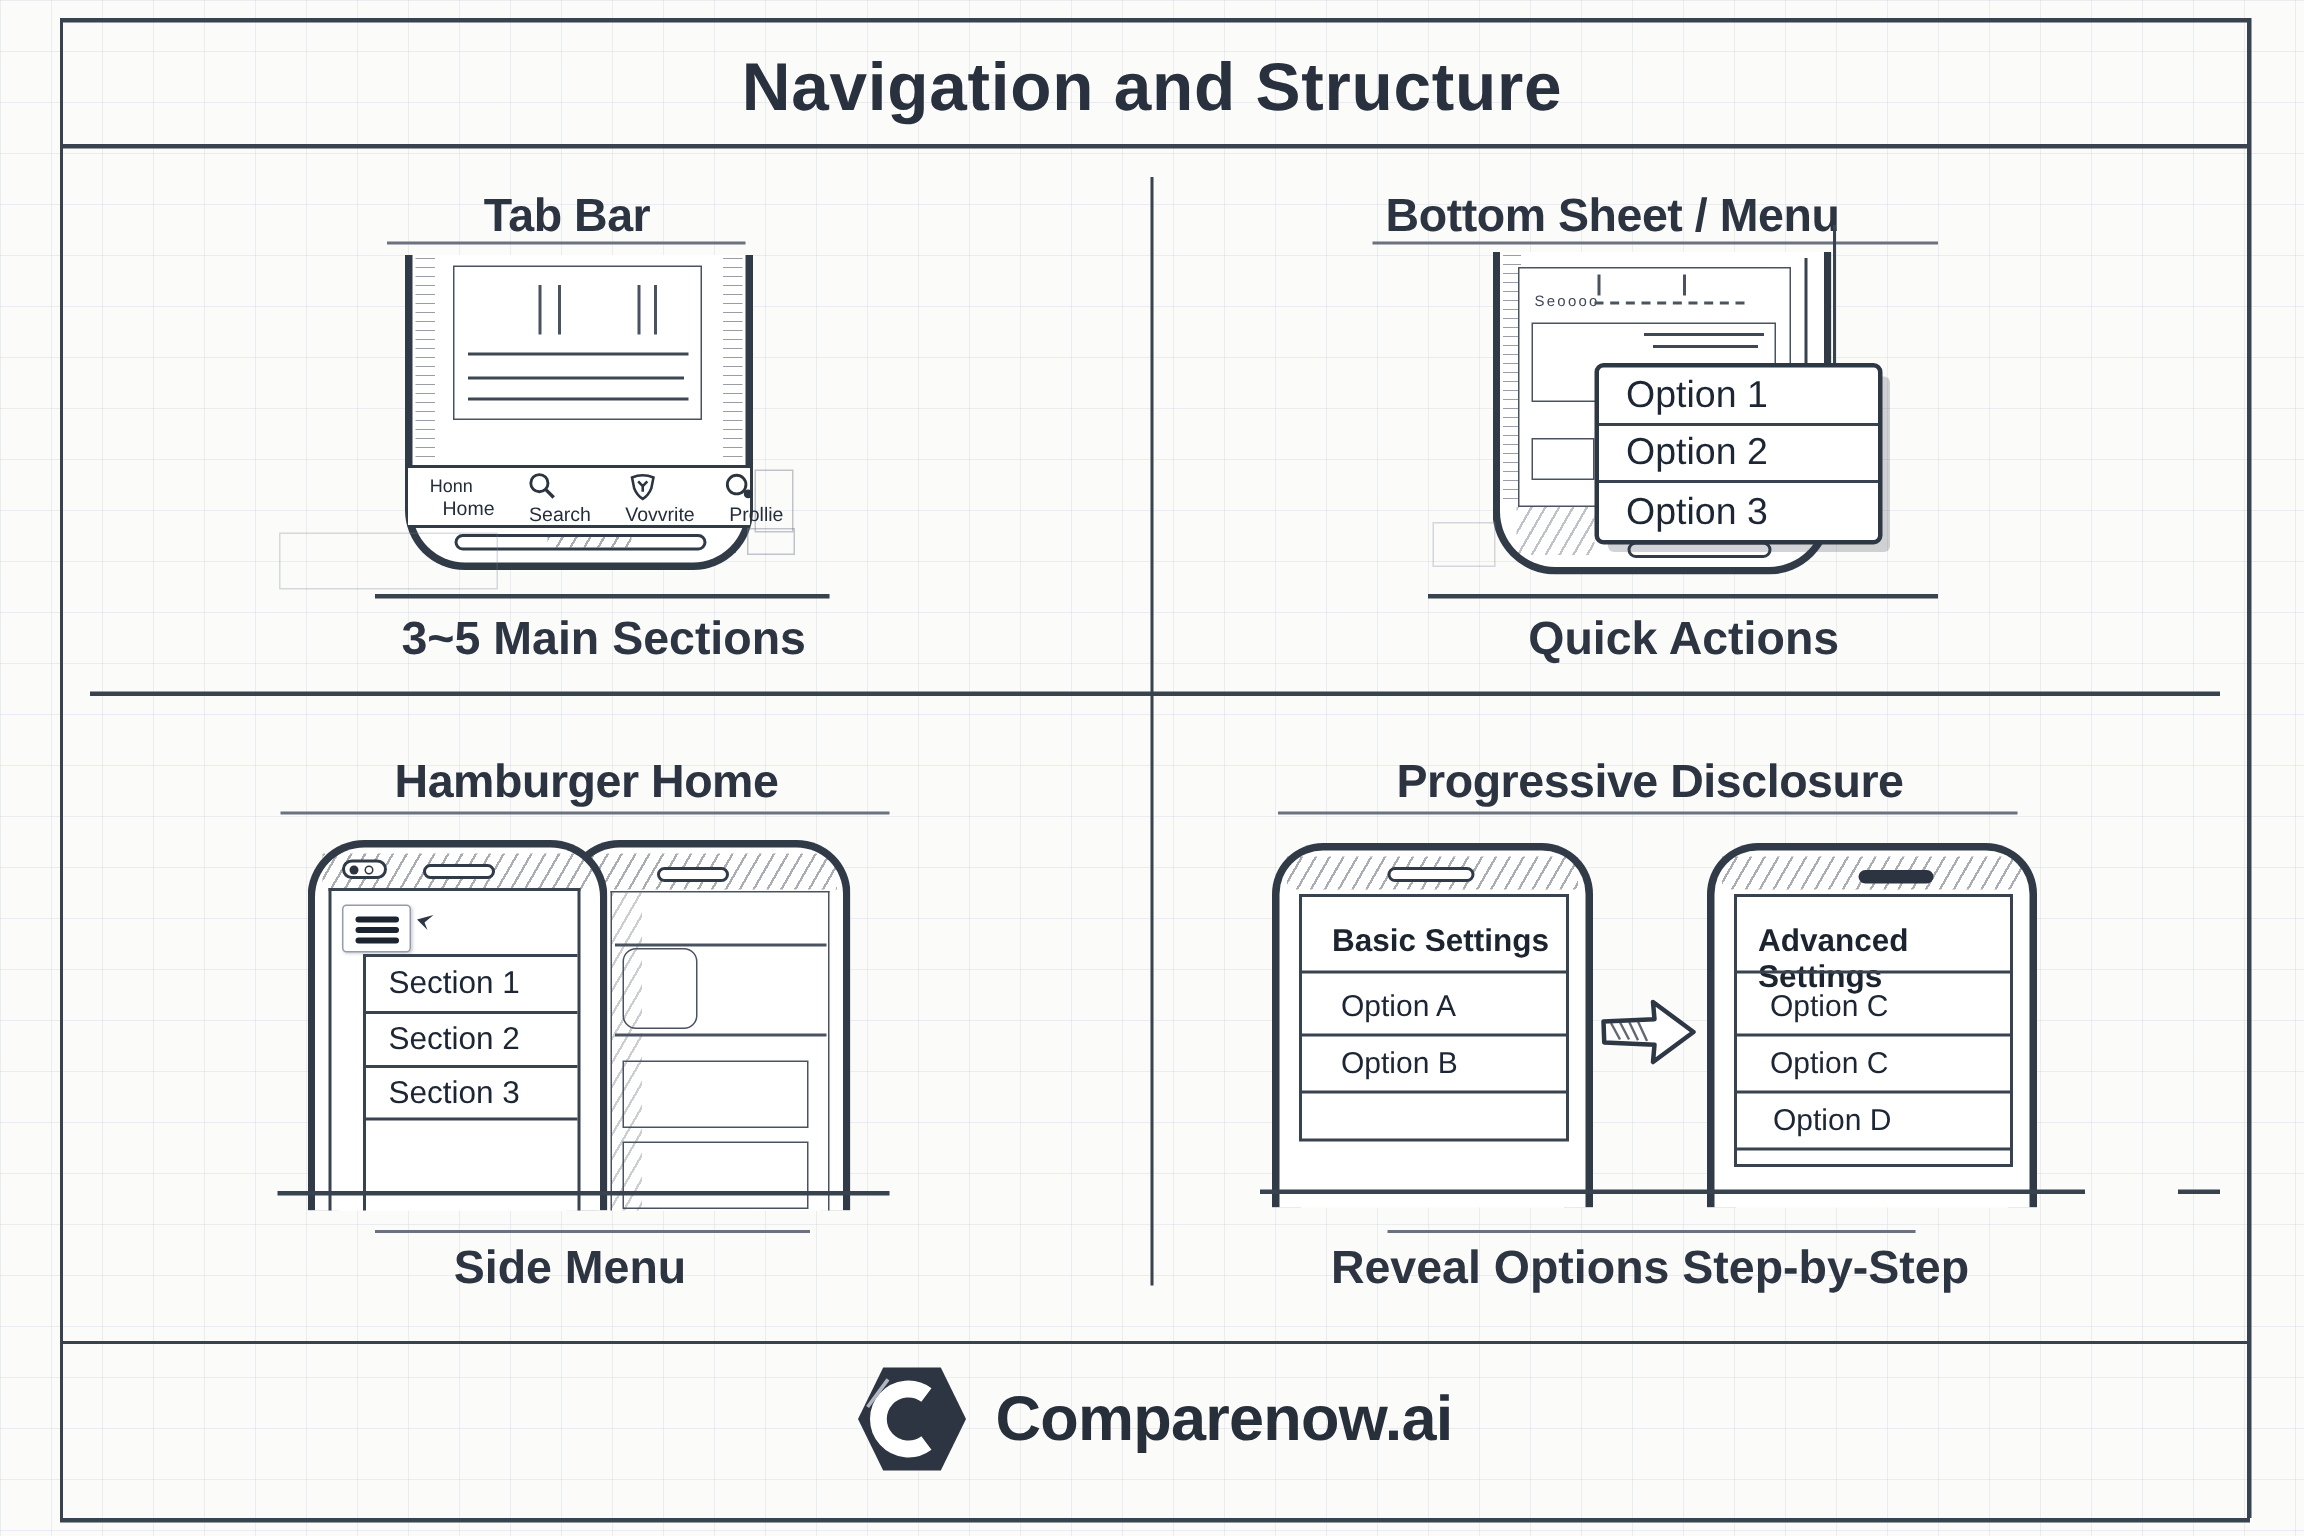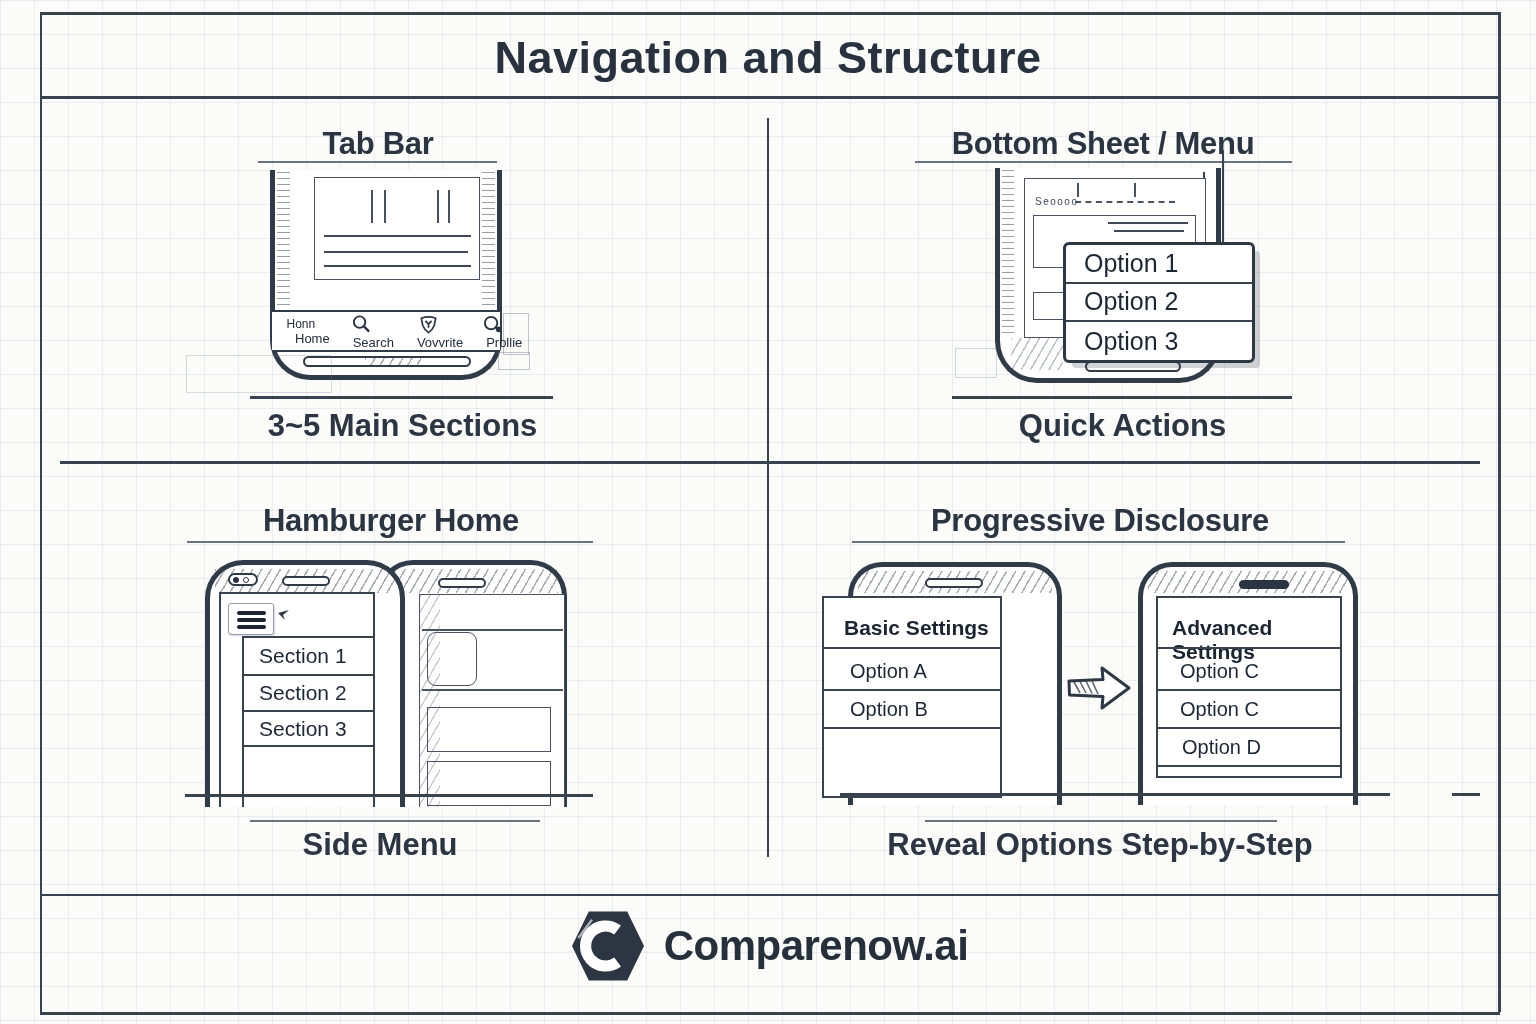--- a/index.html
+++ b/index.html
@@ -21,21 +21,21 @@
   .faint{position:absolute;border:1.5px solid rgba(120,128,145,.45);}
   .title{position:absolute;left:0;top:32px;width:100%;text-align:center;
          font-size:45px;font-weight:700;letter-spacing:.5px;color:#28313d;}
   .qhead{position:absolute;text-align:center;font-size:31px;font-weight:700;
          letter-spacing:-.3px;color:#2b3440;}
   .qcap{position:absolute;text-align:center;font-size:31px;font-weight:700;color:#2c3541;}
   .phone{position:absolute;background:#fff;border:5px solid var(--ink);box-sizing:border-box;}
   .open-top{border-top:none;}
   .open-bottom{border-bottom:none;}
   .screen{position:absolute;background:#fff;border:2px solid #39424f;box-sizing:border-box;}
-  .thin{border-width:1.8px;border-color:#4a5260;margin-left:12px;}
+  .thin{border-width:1.8px;border-color:#4a5260;}
   .hatch-diag{background-image:repeating-linear-gradient(120deg, rgba(52,61,76,.42) 0 1.5px, transparent 1.5px 8px);}
   .hatch-tick{background-image:repeating-linear-gradient(180deg, rgba(52,61,76,.5) 0 1px, transparent 1px 6px);}
   .pill{position:absolute;background:#fff;border:2px solid #313a47;border-radius:6px;box-sizing:border-box;}
   .card{position:absolute;background:#fff;border:3.5px solid #2e3744;border-radius:6px;
         box-shadow:7px 7px 0 -2px rgba(46,55,68,.22);box-sizing:border-box;z-index:5;}
   .card-row{height:38.5px;display:flex;align-items:center;padding-left:18px;
             font-size:25px;color:#1d2634;border-bottom:2px solid #39424f;box-sizing:border-box;}
   .card-row:last-child{border-bottom:none;}
   .menu-label{position:absolute;font-size:21px;color:#1d2634;}
   .set-head{position:absolute;font-size:21px;font-weight:700;color:#1c2430;}
@@ -124,21 +124,21 @@
     <div class="abs hatch-diag" style="left:60px;top:0;width:56px;height:7px;"></div>
   </div>
 
   <div class="faint" style="left:503px;top:313px;width:24px;height:40px;"></div>
   <div class="faint" style="left:498px;top:352px;width:30px;height:16px;"></div>
   <div class="faint" style="left:186px;top:355px;width:144px;height:36px;border-color:rgba(120,128,145,.28);"></div>
 
   <div class="hline" style="left:250px;top:396px;width:303px;height:2.5px;"></div>
   <div class="qcap" style="left:250px;top:408px;width:305px;">3~5 Main Sections</div>
 
-  <div class="qhead" style="left:913px;top:126px;width:380px;">Bottom Sheet / Menu</div>
+  <div class="qhead" style="left:885px;top:126px;width:380px;">Bottom Sheet / Menu</div>
   <div class="hline soft" style="left:915px;top:161px;width:377px;height:2px;"></div>
 
   <div class="phone open-top" style="left:995px;top:168px;width:226px;height:215px;border-radius:0 0 42px 42px;"></div>
   <div class="abs hatch-tick" style="left:1002px;top:170px;width:12px;height:165px;"></div>
   <div class="vline" style="left:1203px;top:172px;width:2px;height:72px;"></div>
   <div class="vline" style="left:1222px;top:150px;width:2px;height:95px;"></div>
 
   <div class="screen thin" style="left:1012px;top:178px;width:182px;height:160px;">
     <div class="abs" style="left:52px;top:4px;width:2px;height:14px;background:#4a5260;"></div>
     <div class="abs" style="left:109px;top:4px;width:2px;height:14px;background:#4a5260;"></div>
@@ -181,21 +181,21 @@
   </div>
 
   <div class="phone open-bottom" style="left:205px;top:560px;width:200px;height:247px;border-radius:38px 38px 0 0;z-index:2;">
     <div class="abs hatch-diag" style="left:5px;top:4px;width:180px;height:24px;"></div>
     <div class="pill" style="left:18px;top:8px;width:30px;height:13px;border-radius:8px;">
       <span class="abs" style="left:3px;top:2px;width:6px;height:6px;border-radius:50%;background:#2b3440;"></span>
       <span class="abs" style="left:13px;top:2px;width:6px;height:6px;border-radius:50%;border:1.6px solid #2b3440;box-sizing:border-box;"></span>
     </div>
     <div class="pill" style="left:72px;top:11px;width:48px;height:10px;border-radius:5px;"></div>
   </div>
-  <div class="screen" style="left:219px;top:592px;width:156px;height:215px;border-width:2.5px;border-bottom:none;z-index:3;overflow:hidden;">
+  <div class="screen" style="left:219px;top:592px;width:168px;height:215px;border-width:2.5px;border-bottom:none;z-index:3;overflow:hidden;">
     <div class="burger" style="left:7px;top:9px;width:46px;height:32px;">
       <i style="top:7px;"></i>
       <i style="top:14px;"></i>
       <i style="top:21px;"></i>
     </div>
     <span class="abs" style="left:56px;top:14px;">
       <svg width="13" height="13" viewBox="0 0 13 13">
           <polygon points="1,5 12,2 6,7 8,12" fill="#2e3744"></polygon>
         </svg>
     </span>
@@ -213,21 +213,21 @@
   <div class="hline soft" style="left:250px;top:820px;width:290px;height:2px;"></div>
   <div class="qcap" style="left:240px;top:827px;width:280px;">Side Menu</div>
 
   <div class="qhead" style="left:850px;top:503px;width:500px;">Progressive Disclosure</div>
   <div class="hline soft" style="left:852px;top:541px;width:493px;height:2px;"></div>
 
   <div class="phone open-bottom" style="left:848px;top:562px;width:214px;height:243px;border-radius:34px 34px 0 0;">
     <div class="abs hatch-diag" style="left:5px;top:4px;width:194px;height:22px;"></div>
     <div class="pill" style="left:72px;top:11px;width:58px;height:10px;border-radius:5px;"></div>
   </div>
-  <div class="screen" style="left:822px;top:596px;width:180px;height:202px;border-width:2.5px;">
+  <div class="screen" style="left:866px;top:596px;width:180px;height:165px;border-width:2.5px;">
     <div class="set-head" style="left:20px;top:18px;">Basic Settings</div>
     <div class="abs" style="left:0;top:49px;width:176px;height:2px;background:#39424f;"></div>
     <div class="set-opt" style="left:26px;top:62px;">Option A</div>
     <div class="abs" style="left:0;top:91px;width:176px;height:2px;background:#39424f;"></div>
     <div class="set-opt" style="left:26px;top:100px;">Option B</div>
     <div class="abs" style="left:0;top:129px;width:176px;height:2px;background:#39424f;"></div>
   </div>
 
   <span class="abs" style="left:1066px;top:662px;">
     <svg width="66" height="52" viewBox="0 0 66 52">

